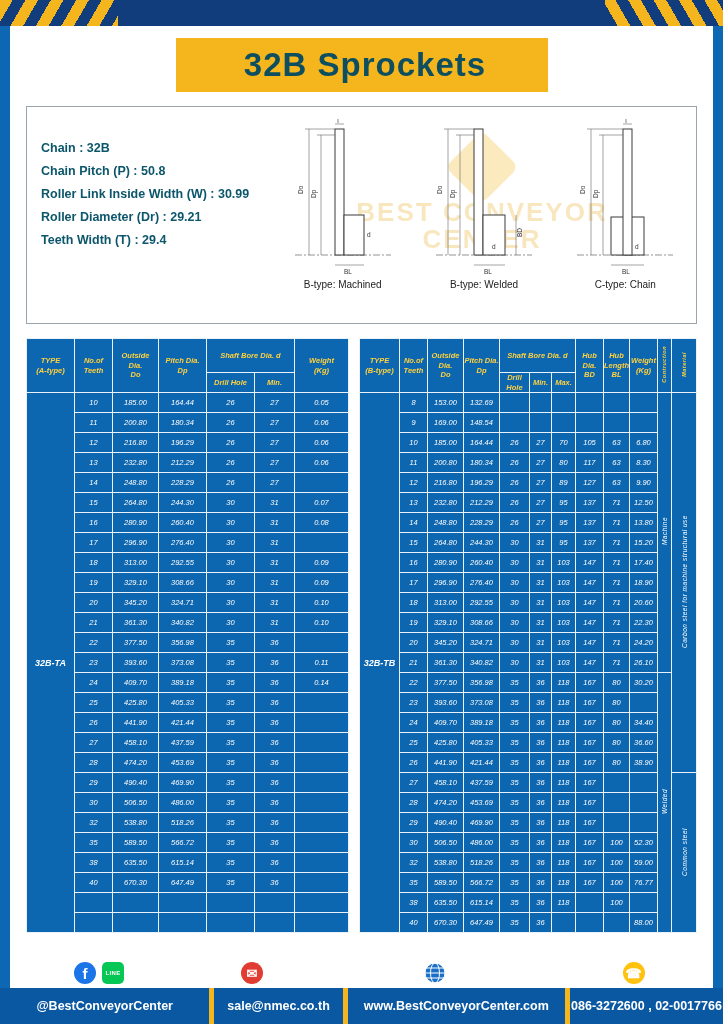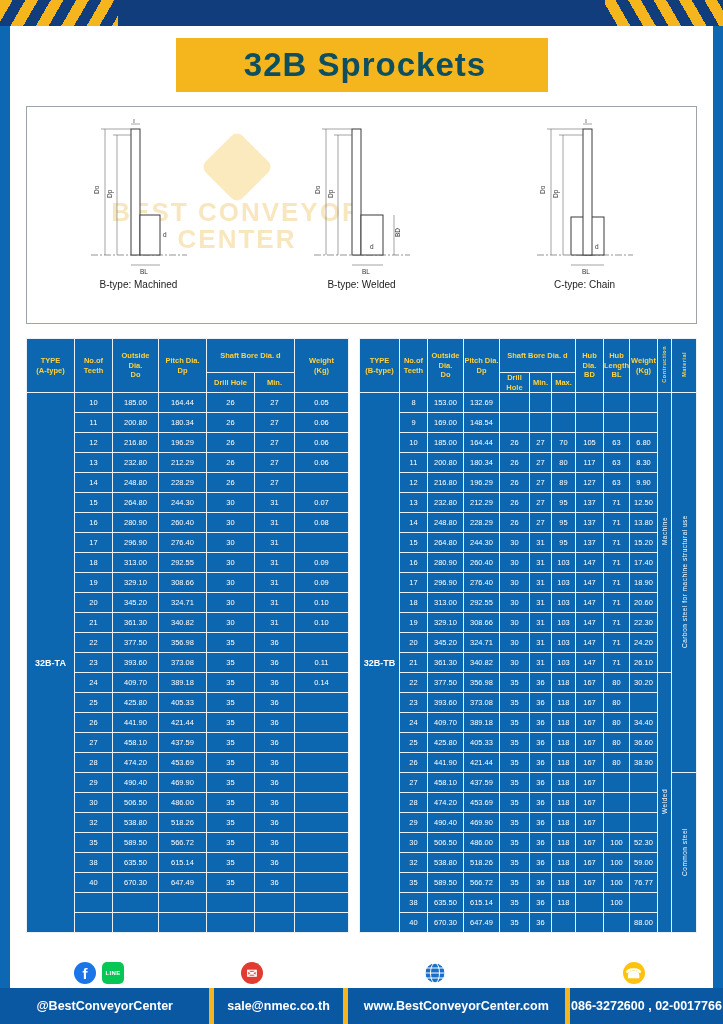--- a/index.html
+++ b/index.html
@@ -34,21 +34,21 @@
     transform:rotate(45deg); border-radius:8px; }
   .wm-text { font-size:26px; font-weight:bold; color:#e8a71a; line-height:1.05; letter-spacing:2px; }
 
   .dwg { width:104px; height:158px; display:block; }
   .dwg .ln  { stroke:#3a3a3a; fill:#fff; stroke-width:1; }
   .dwg .dim { stroke:#666; stroke-width:.6; }
   .dwg .axis{ stroke:#666; stroke-width:.7; stroke-dasharray:7 2 2 2; }
   .dwg text { font:6.5px "Liberation Sans",sans-serif; fill:#333; }
 
   
-  .tables-row { display:flex; justify-content:space-between; margin:14px 16px 0; align-items:flex-start; }
+  .tables-row { display:flex; justify-content:space-between; margin:14px 16px 0; align-items:flex-start;font-style:italic; }
   .tbl { border-collapse:collapse; table-layout:fixed; background:#0d66b0; }
   .tbl th, .tbl td { border:1px solid #e9f2fb; text-align:center; vertical-align:middle;
     padding:0; overflow:hidden; }
   .tbl thead tr.h1 th { height:34px; }
   .tbl thead tr.h2 th { height:20px; }
   .tbl th { color:#ffd23e; font-size:7.5px; font-weight:bold; line-height:1.25; }
   .tbl td { color:#fff; font-size:7.5px; height:20px; font-weight:normal; }
   .tbl td.type-cell { font-size:9px; font-weight:bold; color:#fff; }
   .rot span { display:inline-block; writing-mode:vertical-rl; transform:rotate(180deg);
     font-size:6.5px; letter-spacing:.5px; white-space:nowrap; }
@@ -84,20 +84,27 @@
     <div class="hz right"></div>
   </div>
 
   <div class="content">
 
     <div class="title-banner">
       <span>32B Sprockets</span>
     </div>
 
     <div class="spec-panel">
+      <div class="specs">
+        <div class="spec-line">Chain  :  32B</div>
+        <div class="spec-line">Chain Pitch (P)  :  50.8</div>
+        <div class="spec-line">Roller Link Inside Width (W)  :  30.99</div>
+        <div class="spec-line">Roller Diameter (Dr)  :  29.21</div>
+        <div class="spec-line">Teeth Width (T)  :  29.4</div>
+      </div>
 
       <div class="diagrams">
         <div class="watermark">
           <div class="wm-mark"></div>
           <div class="wm-text">BEST CONVEYOR CENTER</div>
         </div>
 
 
         <figure>
           <svg class="dwg" viewBox="0 0 104 158">

